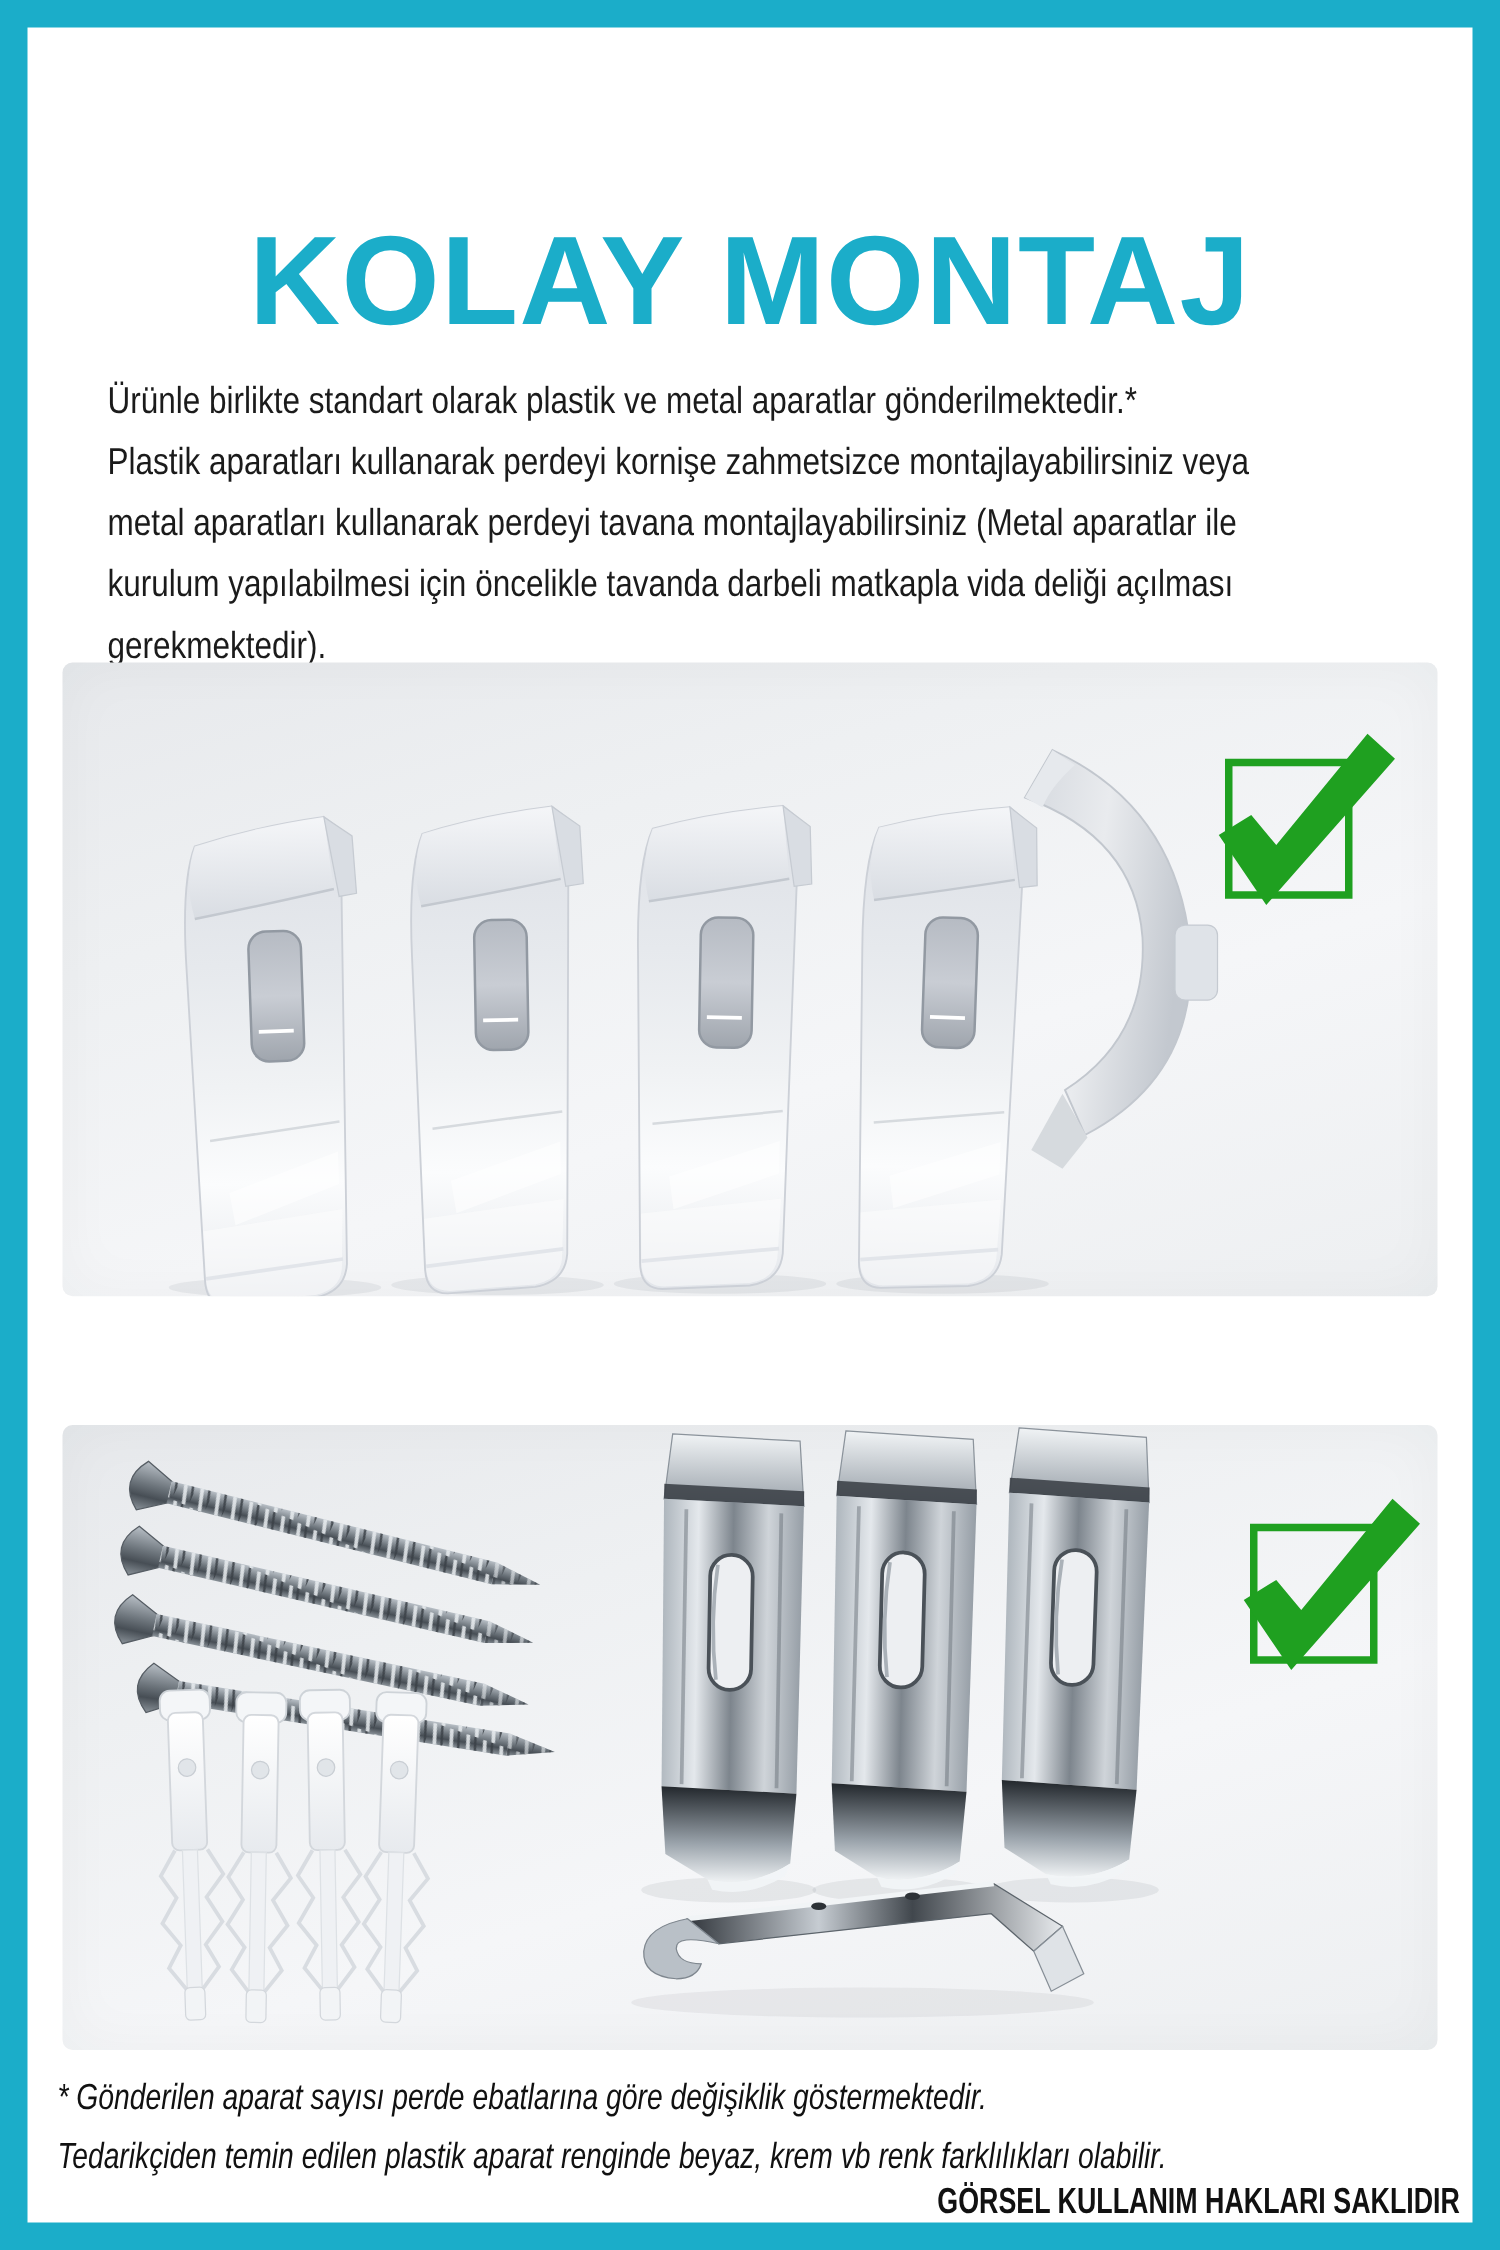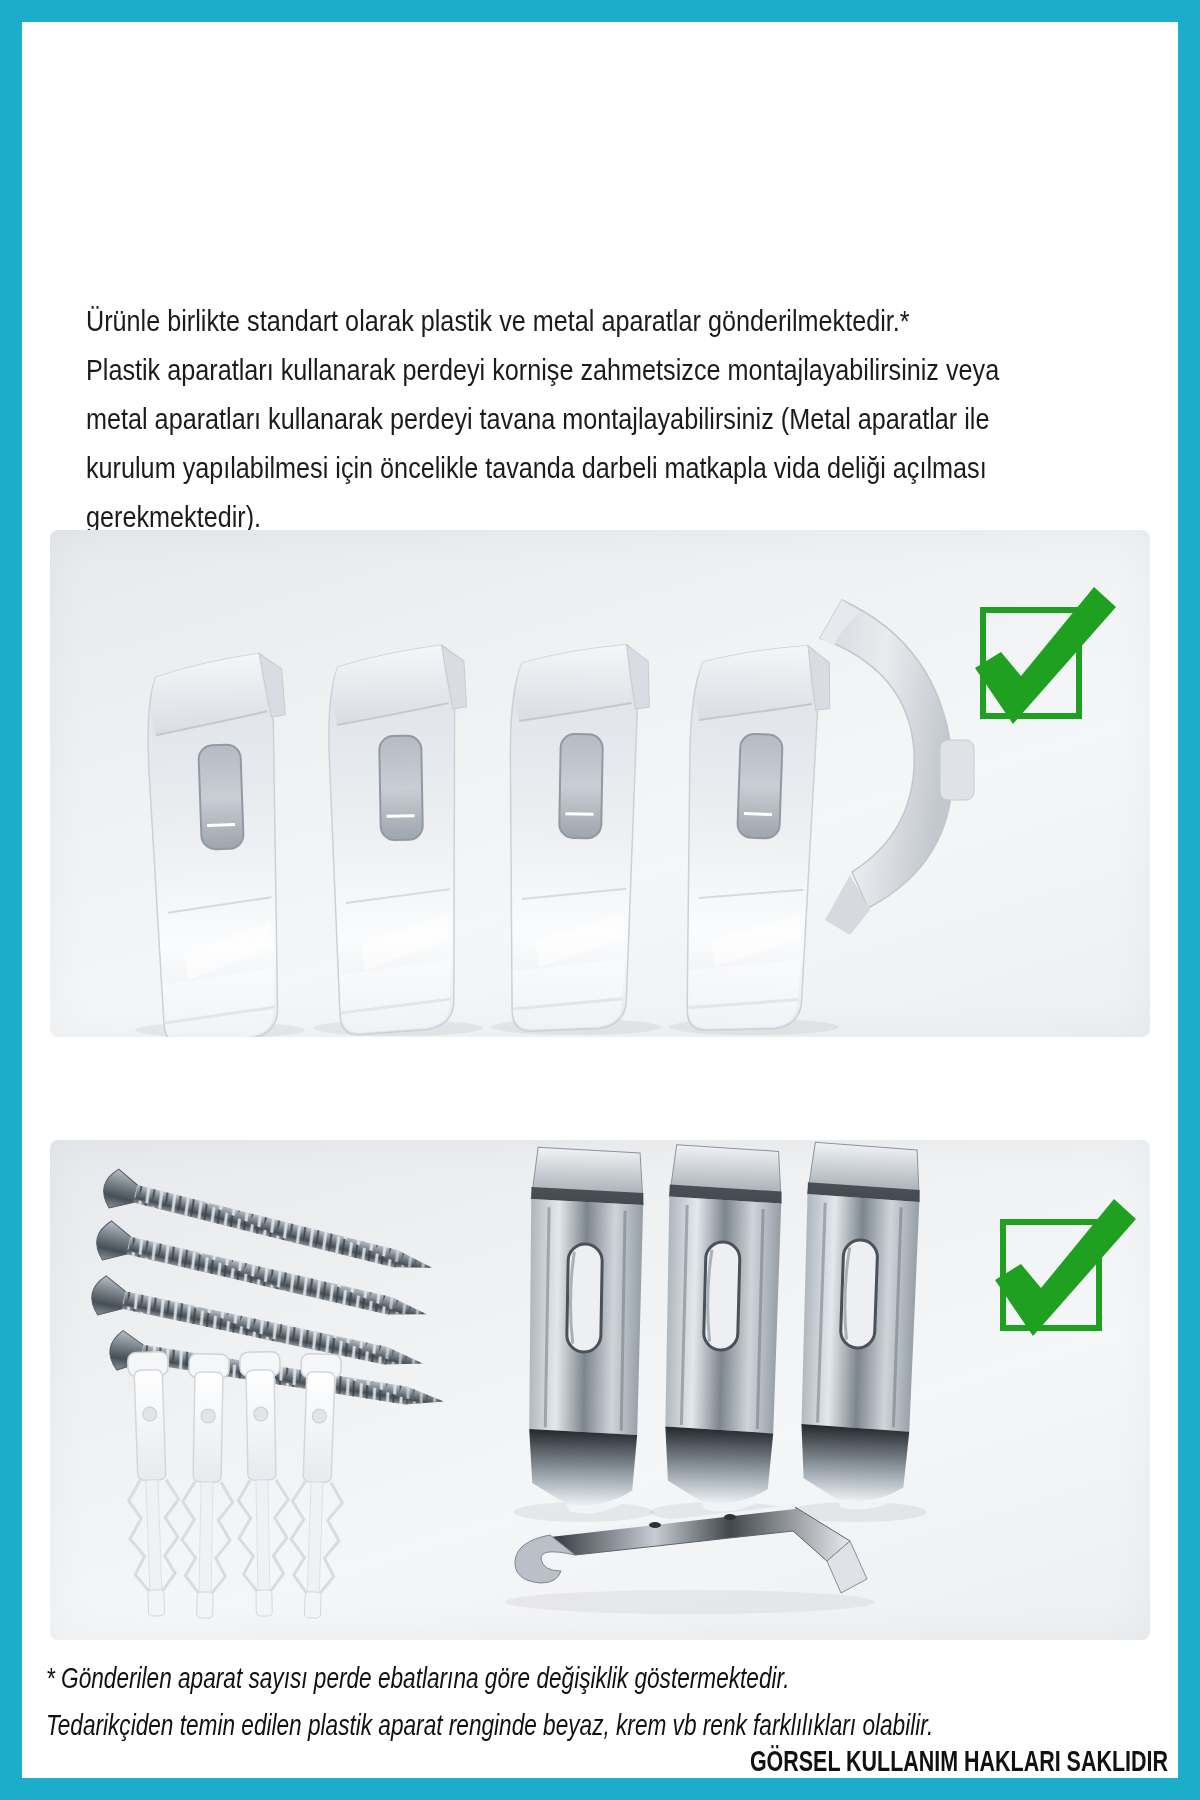--- a/index.html
+++ b/index.html
@@ -38,20 +38,21 @@
     position:absolute; right:10px; top:1722px; color:#111111;
     font-size:29px; font-weight:700; line-height:34px; white-space:nowrap;
     transform:scaleX(0.74); transform-origin:right top;
   }
 </style>
 </head>
 <body>
 
 <div class="page">
 
+  <h1 class="title">KOLAY MONTAJ</h1>
 
   <div class="intro">
     <div>Ürünle birlikte standart olarak plastik ve metal aparatlar gönderilmektedir.*</div>
     <div>Plastik aparatları kullanarak perdeyi kornişe zahmetsizce montajlayabilirsiniz veya</div>
     <div>metal aparatları kullanarak perdeyi tavana montajlayabilirsiniz (Metal aparatlar ile</div>
     <div>kurulum yapılabilmesi için öncelikle tavanda darbeli matkapla vida deliği açılması</div>
     <div>gerekmektedir).</div>
   </div>
 
   <figure class="photo photo1">

